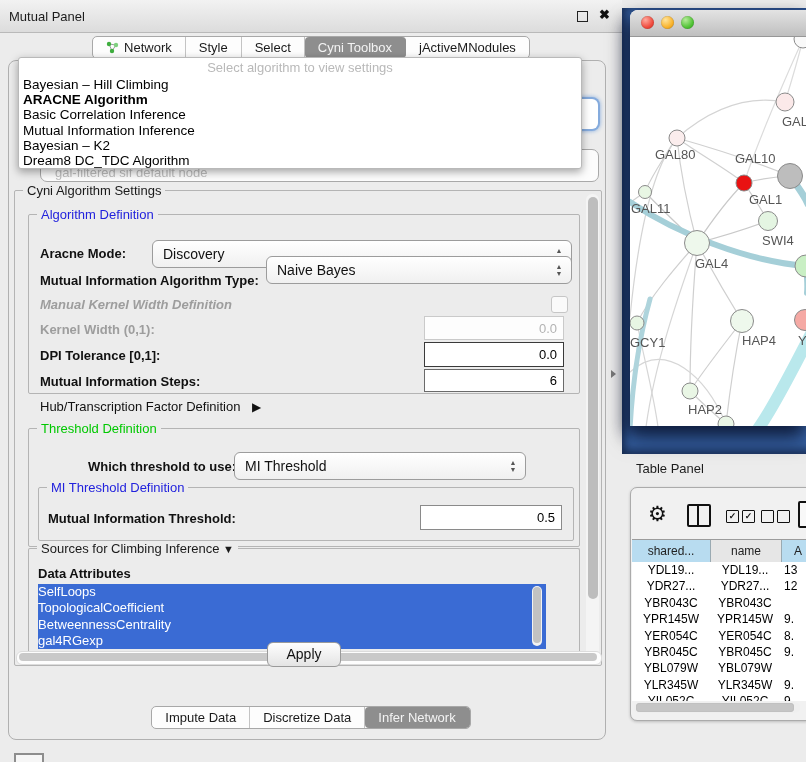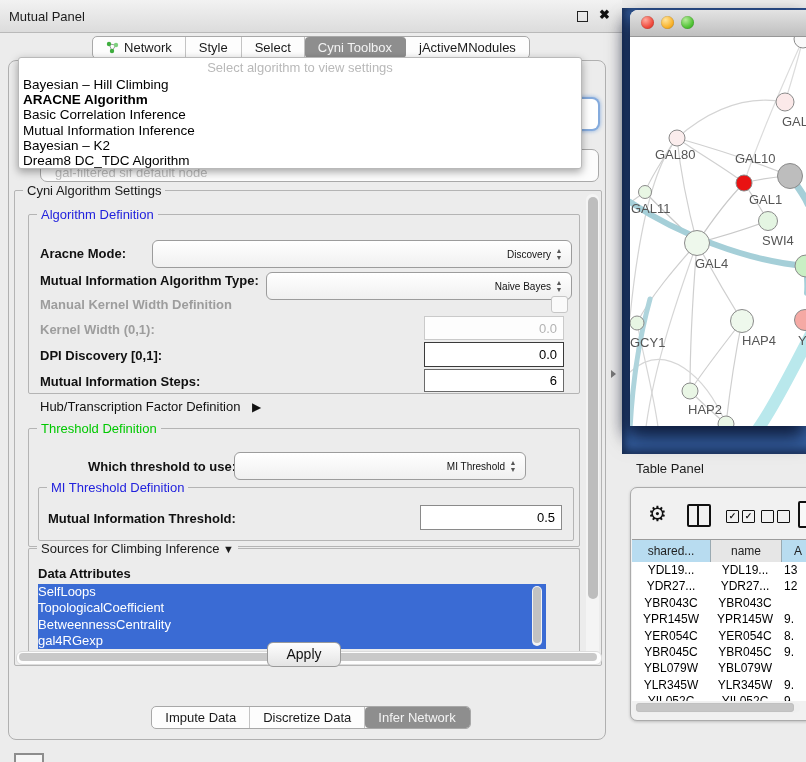--- a/index.html
+++ b/index.html
@@ -36,21 +36,21 @@
   
   .fs{position:absolute;border:1px solid #b4b4b4;border-radius:2px;}
   .fs-legend{position:absolute;top:-8px;left:8px;background:#ececec;padding:0 4px;font-size:13px;}
   .leg-black{color:#1a1a1a;}
   .leg-blue{color:#2222dd;}
   .leg-green{color:#00c800;}
   .lbl{position:absolute;font-size:13px;font-weight:bold;color:#111;}
   .lbl.dis{color:#9d9d9d;}
   .combo{position:absolute;height:26px;border:1px solid #9c9c9c;border-radius:6px;
        background:linear-gradient(#ffffff,#f0f0f0);display:flex;align-items:center;}
-  .combo .val{padding-left:10px;font-size:10px;color:#111;flex:1;text-align:right;}
+  .combo .val{padding-left:10px;font-size:14px;color:#111;flex:1;}
   .combo .spin{width:16px;text-align:center;color:#555;font-size:7px;line-height:7px;padding-right:4px;}
   .field{position:absolute;height:24px;border:1px solid #b9b9b9;background:#fff;text-align:right;
        padding:0 6px 0 0;font-size:13px;font-family:"Liberation Sans",sans-serif;box-sizing:border-box;}
   .field.dis{color:#b3b3b3;border-color:#cacaca;background:#fdfdfd;}
   .field.strong{border:1.6px solid #3a3a3a;color:#000;}
   .checkbox{position:absolute;width:15px;height:15px;border:1.5px solid #c6c6c6;border-radius:3px;background:#fafafa;}
   .expander{position:absolute;font-size:13px;color:#111;}
   .expander .tri{display:inline-block;margin-left:8px;color:#111;font-size:12px;}
   
   .attr-list{position:absolute;left:38px;top:584px;width:508px;height:65px;background:#fff;overflow:hidden;}
@@ -168,29 +168,29 @@
 
   <div class="fs" style="left:28px;top:214px;width:550px;height:178px;">
     <span class="fs-legend leg-blue">Algorithm Definition</span>
   </div>
   <span class="lbl" style="left:40px;top:246px;text-align:right;">Aracne Mode:</span>
   <div class="combo" style="left:152px;top:240px;width:418px;">
     <span class="val">Discovery</span>
     <span class="spin">▲<br>▼</span>
   </div>
   <span class="lbl" style="left:40px;top:273px;">Mutual Information Algorithm Type:</span>
-  <div class="combo" style="left:266px;top:272px;width:304px;">
+  <div class="combo" style="left:266px;top:256px;width:304px;">
     <span class="val">Naive Bayes</span>
     <span class="spin">▲<br>▼</span>
   </div>
-  <span class="lbl dis" style="left:40px;top:297px;">Manual Kernel Width Definition</span>
+  <span class="lbl dis" style="left:40px;top:297px;font-style:italic;">Manual Kernel Width Definition</span>
   <div class="checkbox" style="left:551px;top:296px;"></div>
   <span class="lbl dis" style="left:40px;top:322px;">Kernel Width (0,1):</span>
   <input class="field dis" style="left: 424px; top: 316px; width: 140px;" readonly="" value="0.0">
-  <span class="lbl" style="left:40px;top:348px;">DPI Discovery [0,1]:</span>
+  <span class="lbl" style="left:40px;top:348px;">DPI Tolerance [0,1]:</span>
   <input class="field strong" style="left: 424px; top: 342px; width: 140px; height: 25px;" readonly="" value="0.0">
   <span class="lbl" style="left:40px;top:374px;">Mutual Information Steps:</span>
   <input class="field" style="left: 424px; top: 369px; width: 140px; height: 23px; border-color: rgb(106, 106, 106);" readonly="" value="6">
 
   <div class="expander" style="left:40px;top:399px;">
     <span>Hub/Transcription Factor Definition</span>
     <span class="tri">▶</span>
   </div>
 
   <div class="fs" style="left:28px;top:428px;width:550px;height:117px;">

